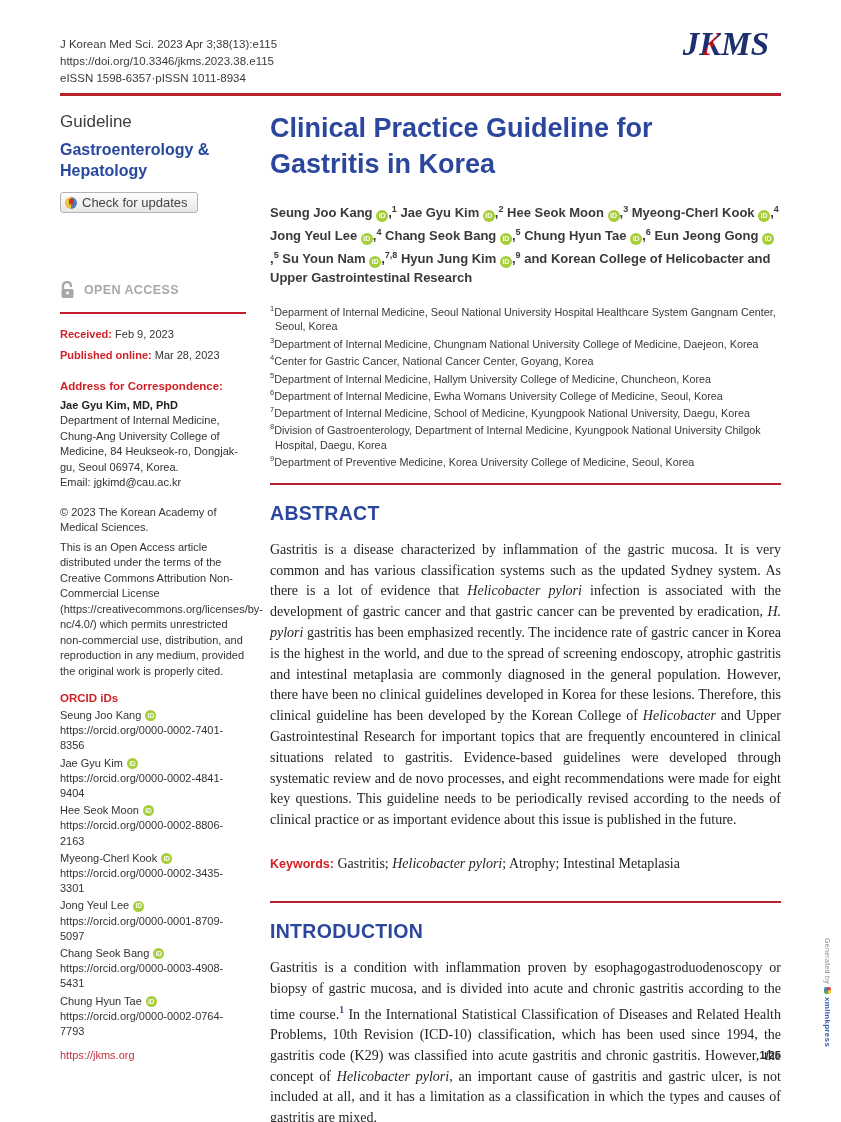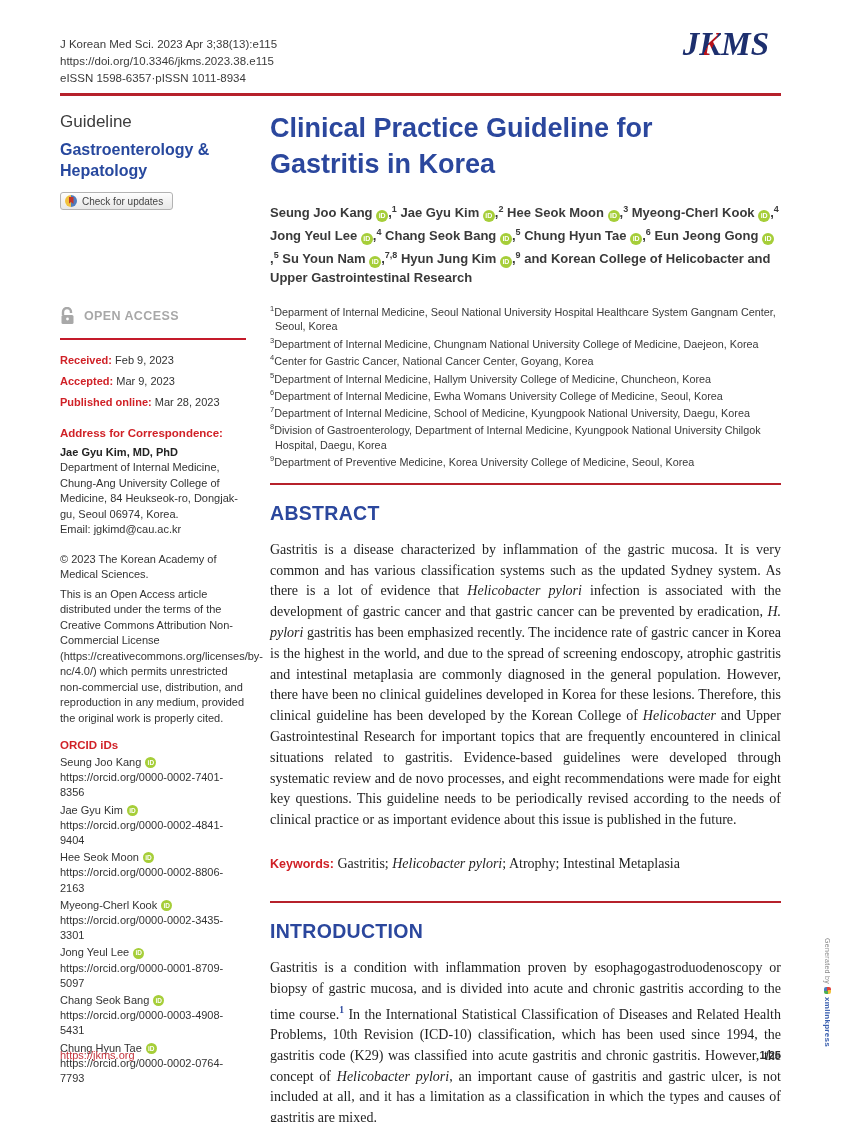--- a/index.html
+++ b/index.html
@@ -9,24 +9,24 @@
   
   .pub-info{position:absolute;left:60px;top:36px;font-size:11.5px;line-height:17px;color:#3a3a3a;}
   .logo{position:absolute;right:72px;top:26px;font-family:"Liberation Serif",serif;font-weight:700;font-size:33px;color:#1d2f6e;letter-spacing:0;font-style:italic;}
   .logo .k{background:linear-gradient(115deg,#1d2f6e 46%,#b5121b 46%,#b5121b 60%,#1d2f6e 60%);-webkit-background-clip:text;background-clip:text;color:transparent;}
   .header-rule{position:absolute;left:60px;width:721px;top:93px;height:3px;background:#b6212b;}
 
   
   .sidebar{position:absolute;left:60px;top:112px;width:186px;}
   .art-type{font-size:17px;color:#3d3d3d;}
   .section-name{margin-top:7px;font-size:16px;font-weight:bold;color:#27489e;line-height:21px;}
-  .check-btn{margin-top:11px;display:inline-flex;align-items:center;gap:5px;border:1px solid #b3b3b3;border-radius:3px;background:linear-gradient(#fefefe,#e7e7e7);padding:2px 9px 2px 4px;font-size:10px;color:#444;cursor:pointer;}
+  .check-btn{margin-top:11px;display:inline-flex;align-items:center;gap:5px;border:1px solid #b3b3b3;border-radius:3px;background:linear-gradient(#fefefe,#e7e7e7);padding:2px 9px 2px 4px;font-size:13px;color:#444;cursor:pointer;}
   .crossmark{width:12px;height:12px;border-radius:50%;background:conic-gradient(#4f7dbe 0 50%,#f1c23e 50% 100%);position:relative;display:inline-block;}
   .crossmark::after{content:"";position:absolute;left:3.5px;top:2px;width:5px;height:7px;background:#c2362b;clip-path:polygon(0 0,100% 0,100% 100%,50% 72%,0 100%);}
-  .oa-row{margin-top:96px;display:flex;align-items:center;gap:7px;color:#a8a8a8;font-weight:bold;font-size:12.5px;letter-spacing:0.4px;}
+  .oa-row{margin-top:68px;display:flex;align-items:center;gap:7px;color:#a8a8a8;font-weight:bold;font-size:12.5px;letter-spacing:0.4px;}
   .side-rule{margin-top:13px;height:2px;background:#c41a2a;}
   .dates{margin-top:10px;font-size:11px;line-height:21px;color:#333;}
   .dates b{color:#d02127;}
   .corr{margin-top:13px;font-size:11px;line-height:15.5px;color:#333;}
   .red-label{color:#d02127;font-weight:bold;font-size:11.5px;}
   .corr-name{font-weight:bold;color:#222;margin-top:3px;}
   .copyright{margin-top:14px;font-size:11px;line-height:15.5px;color:#333;}
   .license{margin-top:4px;font-size:11px;line-height:15.5px;color:#333;}
   .orcid-head{margin-top:13px;}
   .orcid-list{margin-top:2px;font-size:11px;line-height:15.2px;color:#333;}
@@ -91,21 +91,20 @@
         <path d="M3 8 V5 a4 4 0 0 1 8 0 v1" fill="none" stroke="#a8a8a8" stroke-width="2.4"></path>
         <rect x="1.5" y="8" width="12" height="9" rx="1.5" fill="#a8a8a8"></rect>
         <circle cx="7.5" cy="12" r="1.4" fill="#fff"></circle>
       </svg>
       <span>OPEN ACCESS</span>
     </div>
     <div class="side-rule"></div>
 
     <div class="dates">
         <div><b>Received:</b><span> Feb 9, 2023</span></div>
-        <div><b>Accepted:</b><span> Mar 9, 2023</span></div>
         <div><b>Published online:</b><span> Mar 28, 2023</span></div>
       </div>
 
     <div class="corr">
       <div class="red-label">Address for Correspondence:</div>
       <div class="corr-name">Jae Gyu Kim, MD, PhD</div>
       <div>Department of Internal Medicine, Chung-Ang University College of Medicine, 84 Heukseok-ro, Dongjak-gu, Seoul 06974, Korea.</div>
       <div><span>Email: </span><span>jgkimd@cau.ac.kr</span></div>
     </div>
 

